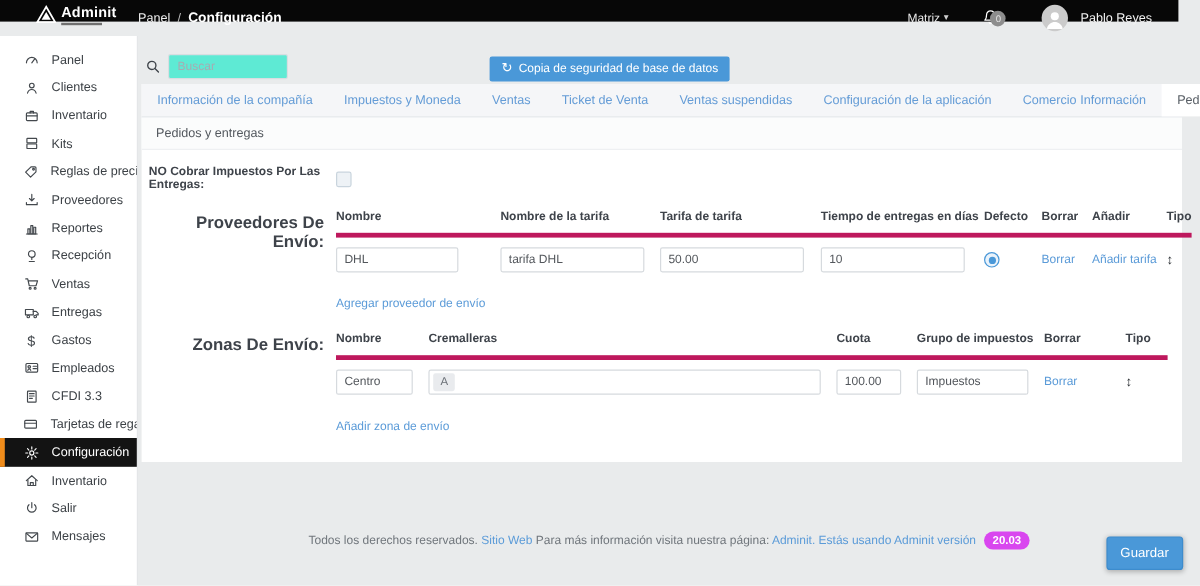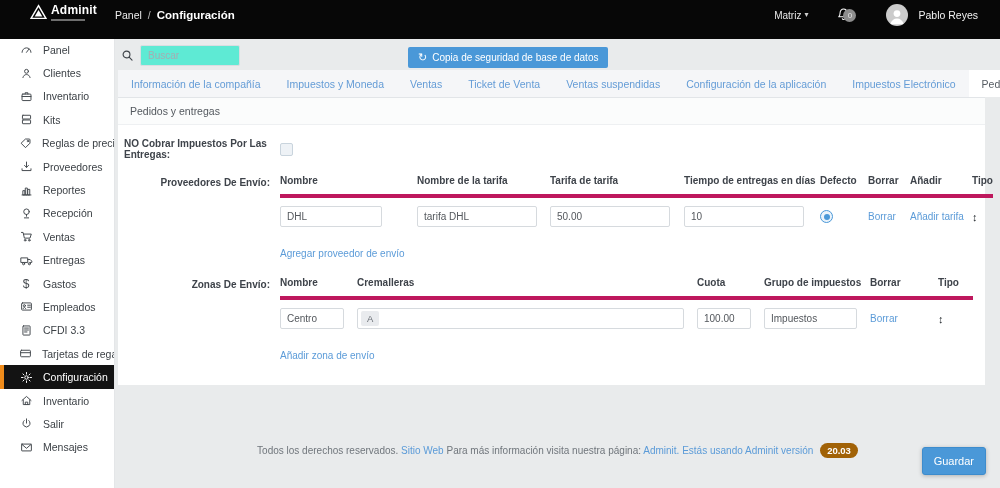--- a/index.html
+++ b/index.html
@@ -1,20 +1,20 @@
 <!DOCTYPE html>
 <html><head>
 <meta charset="utf-8">
 <style>
   * { margin:0; padding:0; box-sizing:border-box; }
   html,body { width:1000px; height:488px; overflow:hidden; }
   body { font-family:"Liberation Sans", sans-serif; background:#e9ebec; position:relative; color:#3e434a; }
 
   
-  .topbar { position:absolute; top:0; left:0; right:0; height:39px; background:#070707; z-index:20; }
+  .topbar { position:absolute; top:0; left:0; right:18px; height:18px; background:#070707; z-index:20; }
   .logo { position:absolute; left:30px; top:4px; display:flex; align-items:flex-start; gap:4px; color:#fff; }
   .brand-block { display:flex; flex-direction:column; }
   .brand-name { font-size:12px; font-weight:700; letter-spacing:.2px; line-height:13px; }
   .brand-tag { width:34px; height:2px; background:#6f6f6f; margin-top:2px; }
   .breadcrumb { position:absolute; left:115px; top:0; height:30px; display:flex; align-items:center; gap:6px; color:#fff; }
   .crumb-1 { font-size:10.5px; color:#ededed; }
   .crumb-sep { font-size:10.5px; color:#bdbdbd; }
   .crumb-2 { font-size:11.5px; font-weight:700; }
   .top-right { position:absolute; right:22px; top:0; height:30px; display:flex; align-items:center; }
   .branch { font-size:10px; color:#e8e8e8; display:flex; align-items:flex-start; gap:3px; cursor:pointer; }
@@ -55,21 +55,21 @@
   .tab.active { background:#fff; color:#565c63; }
 
   .section-head { background:#fbfcfc; border-bottom:1px solid #eef0f2; padding:7px 12px; font-size:10.5px; color:#53585e; }
   .card-body { padding:0 12px 22px 6px; }
 
   .chk-row { display:flex; align-items:center; padding:13px 0 2px; }
   .chk-label { width:156px; font-size:10px; font-weight:700; color:#3e434a; }
   .checkbox { width:13px; height:13px; border:1px solid #c9d4dd; background:#eef2f6; border-radius:2px; cursor:pointer; }
 
   .frow { display:flex; margin-top:13px; }
-  .flabel { width:156px; min-width:156px; text-align:right; padding-right:10px; font-size:10px; font-weight:700; color:#3e434a; padding-top:2px; }
+  .flabel { width:156px; min-width:156px; text-align:right; padding-right:10px; font-size:14px; font-weight:700; color:#3e434a; padding-top:2px; }
   .fcontent { width:717px; }
   .thead { display:grid; border-bottom:4px solid #be185d; padding-bottom:8px; }
   .tbody { display:grid; padding-top:8px; align-items:center; }
   .grid-prov { grid-template-columns:137px 133px 134px 136px 48px 42px 62px 1fr; }
   .grid-zone { grid-template-columns:77px 340px 67px 106px 68px 1fr; }
   .th { font-size:10px; font-weight:700; color:#3e434a; white-space:nowrap; }
   .cell { font-size:10px; }
   .txt { height:21px; border:1px solid #d6dade; border-radius:2px; font-size:10px; color:#53575c;
          padding:0 6px; font-family:inherit; outline:none; background:#fff; }
   .w122 { width:102px; } .w118 { width:120px; } .w64 { width:64px; } .w54 { width:54px; } .w93 { width:93px; }
@@ -77,21 +77,21 @@
   .chip { background:#e9ebee; color:#6b7077; font-size:9.5px; padding:2px 6px; border-radius:2px; }
   .radio { width:13px; height:13px; border-radius:50%; border:1px solid #b9c3cc; background:#fff; display:inline-flex; align-items:center; justify-content:center; cursor:pointer; }
   .radio.on { border-color:#4a98d8; background:#eaf3fb; }
   .radio.on::after { content:""; width:6px; height:6px; border-radius:50%; background:#4a98d8; }
   a.lnk { color:#5b9bd8; font-size:10px; text-decoration:none; cursor:pointer; }
   .sort-glyph { font-size:11px; font-weight:700; color:#23282d; cursor:grab; }
   .addrow { margin-top:16px; }
 
   .footer { margin-top:60px; text-align:center; font-size:10px; color:#70767c; }
   .footer .blue { color:#5b9bd8; cursor:pointer; }
-  .ver-badge { background:#a16207; color:#fff; font-weight:700; font-size:9.5px; padding:2px 7px; border-radius:8px; margin-left:4px; }
+  .ver-badge { background:#d946ef; color:#fff; font-weight:700; font-size:9.5px; padding:2px 7px; border-radius:8px; margin-left:4px; }
 
   .save-btn { position:absolute; right:14px; bottom:13px; background:#4a98d8; color:#fff; border:1px solid #3d8ccd;
               border-radius:3px; font-size:11px; padding:7px 11px; font-family:inherit; cursor:pointer; z-index:30;
               box-shadow:0 1px 4px rgba(0,0,0,.25); }
 </style>
 </head>
 <body>
 
 <header class="topbar">
   <div class="logo">
@@ -322,21 +322,21 @@
 
   <div class="card">
     <div class="tabbar">
 
     <span class="tab">Información de la compañía</span>
         <span class="tab">Impuestos y Moneda</span>
         <span class="tab">Ventas</span>
         <span class="tab">Ticket de Venta</span>
         <span class="tab">Ventas suspendidas</span>
         <span class="tab">Configuración de la aplicación</span>
-        <span class="tab">Impuestos Electrónico</span>
+        <span class="tab">Comercio Información</span>
         <span class="tab active">Pedidos y entregas</span>
       </div>
 
     <div class="section-head">Pedidos y entregas</div>
 
     <div class="card-body">
       <div class="chk-row">
         <span class="chk-label">NO Cobrar Impuestos Por Las Entregas:</span>
         <span class="checkbox" id="no-tax-chk"></span>
       </div>

